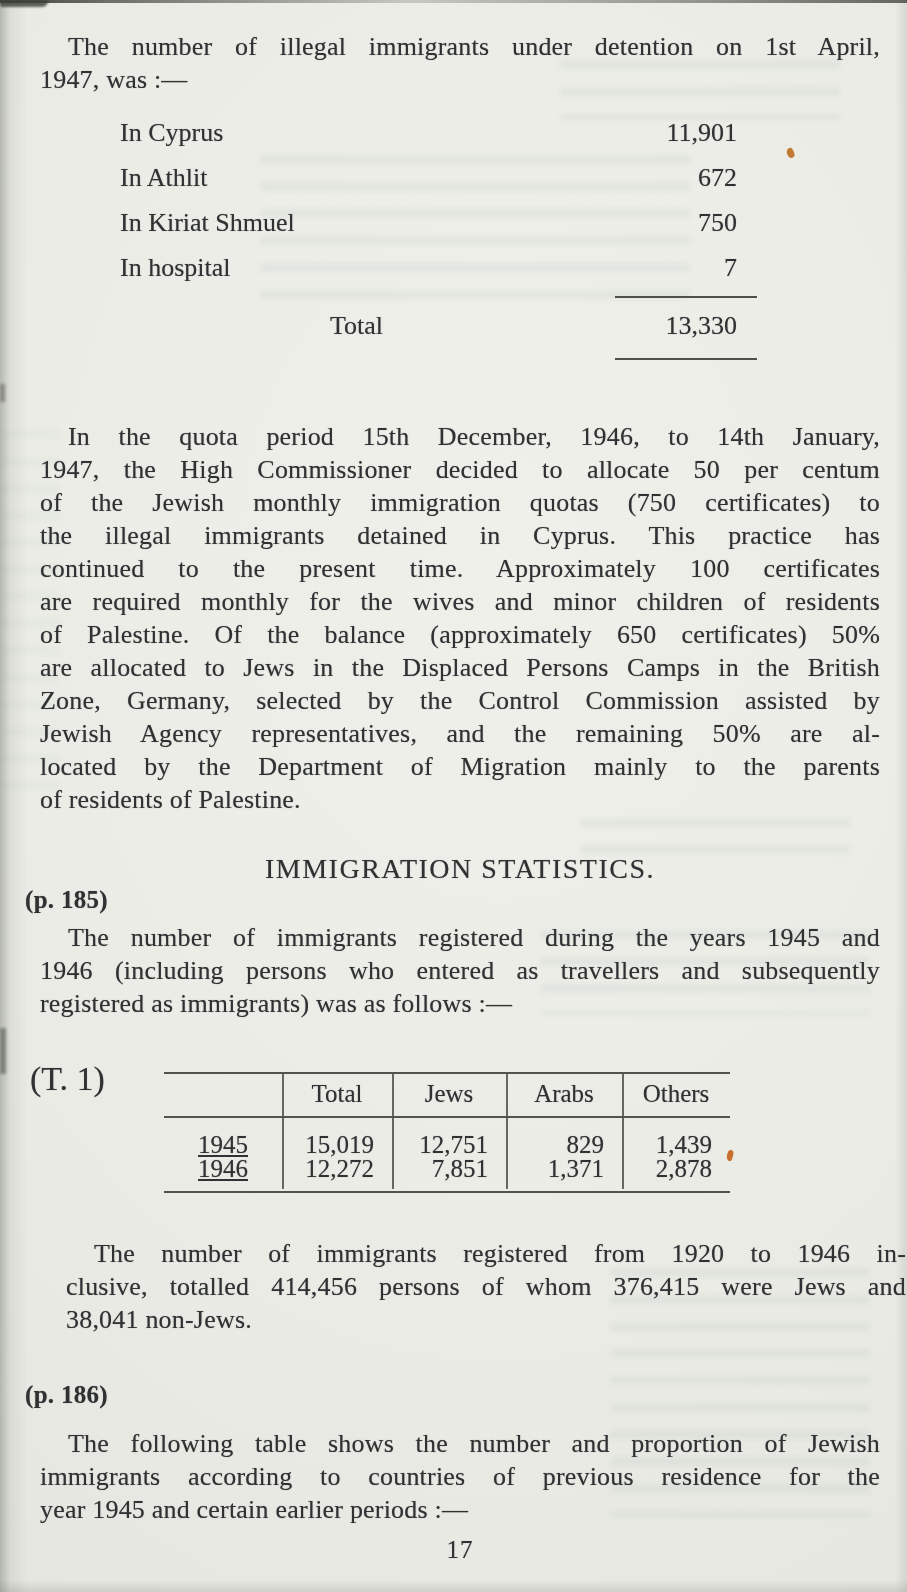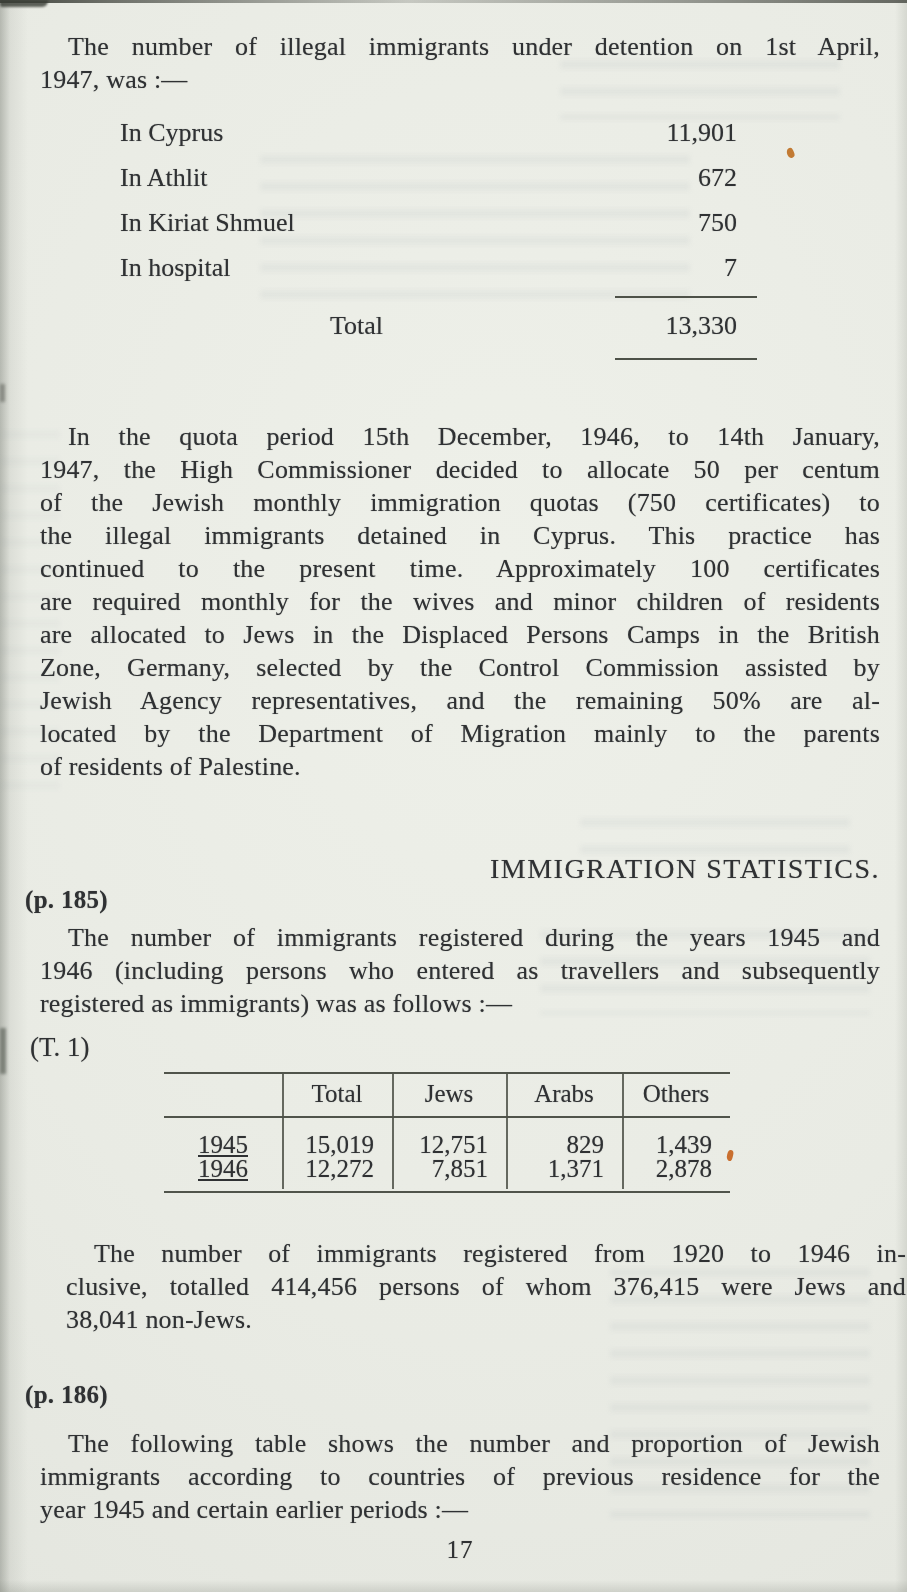--- a/index.html
+++ b/index.html
@@ -64,26 +64,26 @@
   .para .tline:first-child { text-indent: 28px; }
 
   #para-intro     { top: 30px;   }
   #para-quota     { top: 396px; margin-top: 24px;  }
   #para-reg       { top: 921px;  }
   #para-totals    { top: 1237px; margin-left: 26px; }
   #para-following { top: 1427px; }
 
   .heading {
     position: absolute; left: 40px; width: 840px; top: 853px;
-    text-align: right; font-size: 28px; letter-spacing: 1.5px;
+    text-align: center; font-size: 28px; letter-spacing: 1.5px;
   }
   .pref { position: absolute; left: 25px; font-weight: bold; font-size: 25px; letter-spacing: 0.3px; }
   #pref-185 { top: 886px; }
   #pref-186 { top: 1381px; }
-  .tref { position: absolute; left: 30px; top: 1032px; font-size: 27px; }
+  .tref { position: absolute; left: 30px; top: 1060px; font-size: 34px; }
 
   
   .dlist { position: absolute; left: 40px; top: 112px; width: 697px; font-size: 26px; }
   .drow  { display: flex; justify-content: space-between; align-items: baseline;
            height: 45px; padding-left: 80px; }
   .drow:first-child { margin-top: 6px; }
 
   .total-row { position: absolute; left: 40px; top: 311px; width: 697px;
                height: 33px; font-size: 26px; }
   .total-row .tl { position: absolute; left: 290px; }
@@ -164,20 +164,21 @@
   </div>
   <div class="rule" id="rule-total-bottom"></div>
 
   <div class="para" id="para-quota">
       <div class="tline">In the quota period 15th December, 1946, to 14th January,</div>
       <div class="tline">1947, the High Commissioner decided to allocate 50 per centum</div>
       <div class="tline">of the Jewish monthly immigration quotas (750 certificates) to</div>
       <div class="tline">the illegal immigrants detained in Cyprus.  This practice has</div>
       <div class="tline">continued to the present time.  Approximately 100 certificates</div>
       <div class="tline">are required monthly for the wives and minor children of residents</div>
+      <div class="tline">of Palestine.  Of the balance (approximately 650 certificates) 50%</div>
       <div class="tline">are allocated to Jews in the Displaced Persons Camps in the British</div>
       <div class="tline">Zone, Germany, selected by the Control Commission assisted by</div>
       <div class="tline">Jewish Agency representatives, and the remaining 50% are al-</div>
       <div class="tline">located by the Department of Migration mainly to the parents</div>
       <div class="tline tline-last">of residents of Palestine.</div>
     </div>
 
   <div class="heading">IMMIGRATION STATISTICS.</div>
   <div class="pref" id="pref-185">(p. 185)</div>
 

